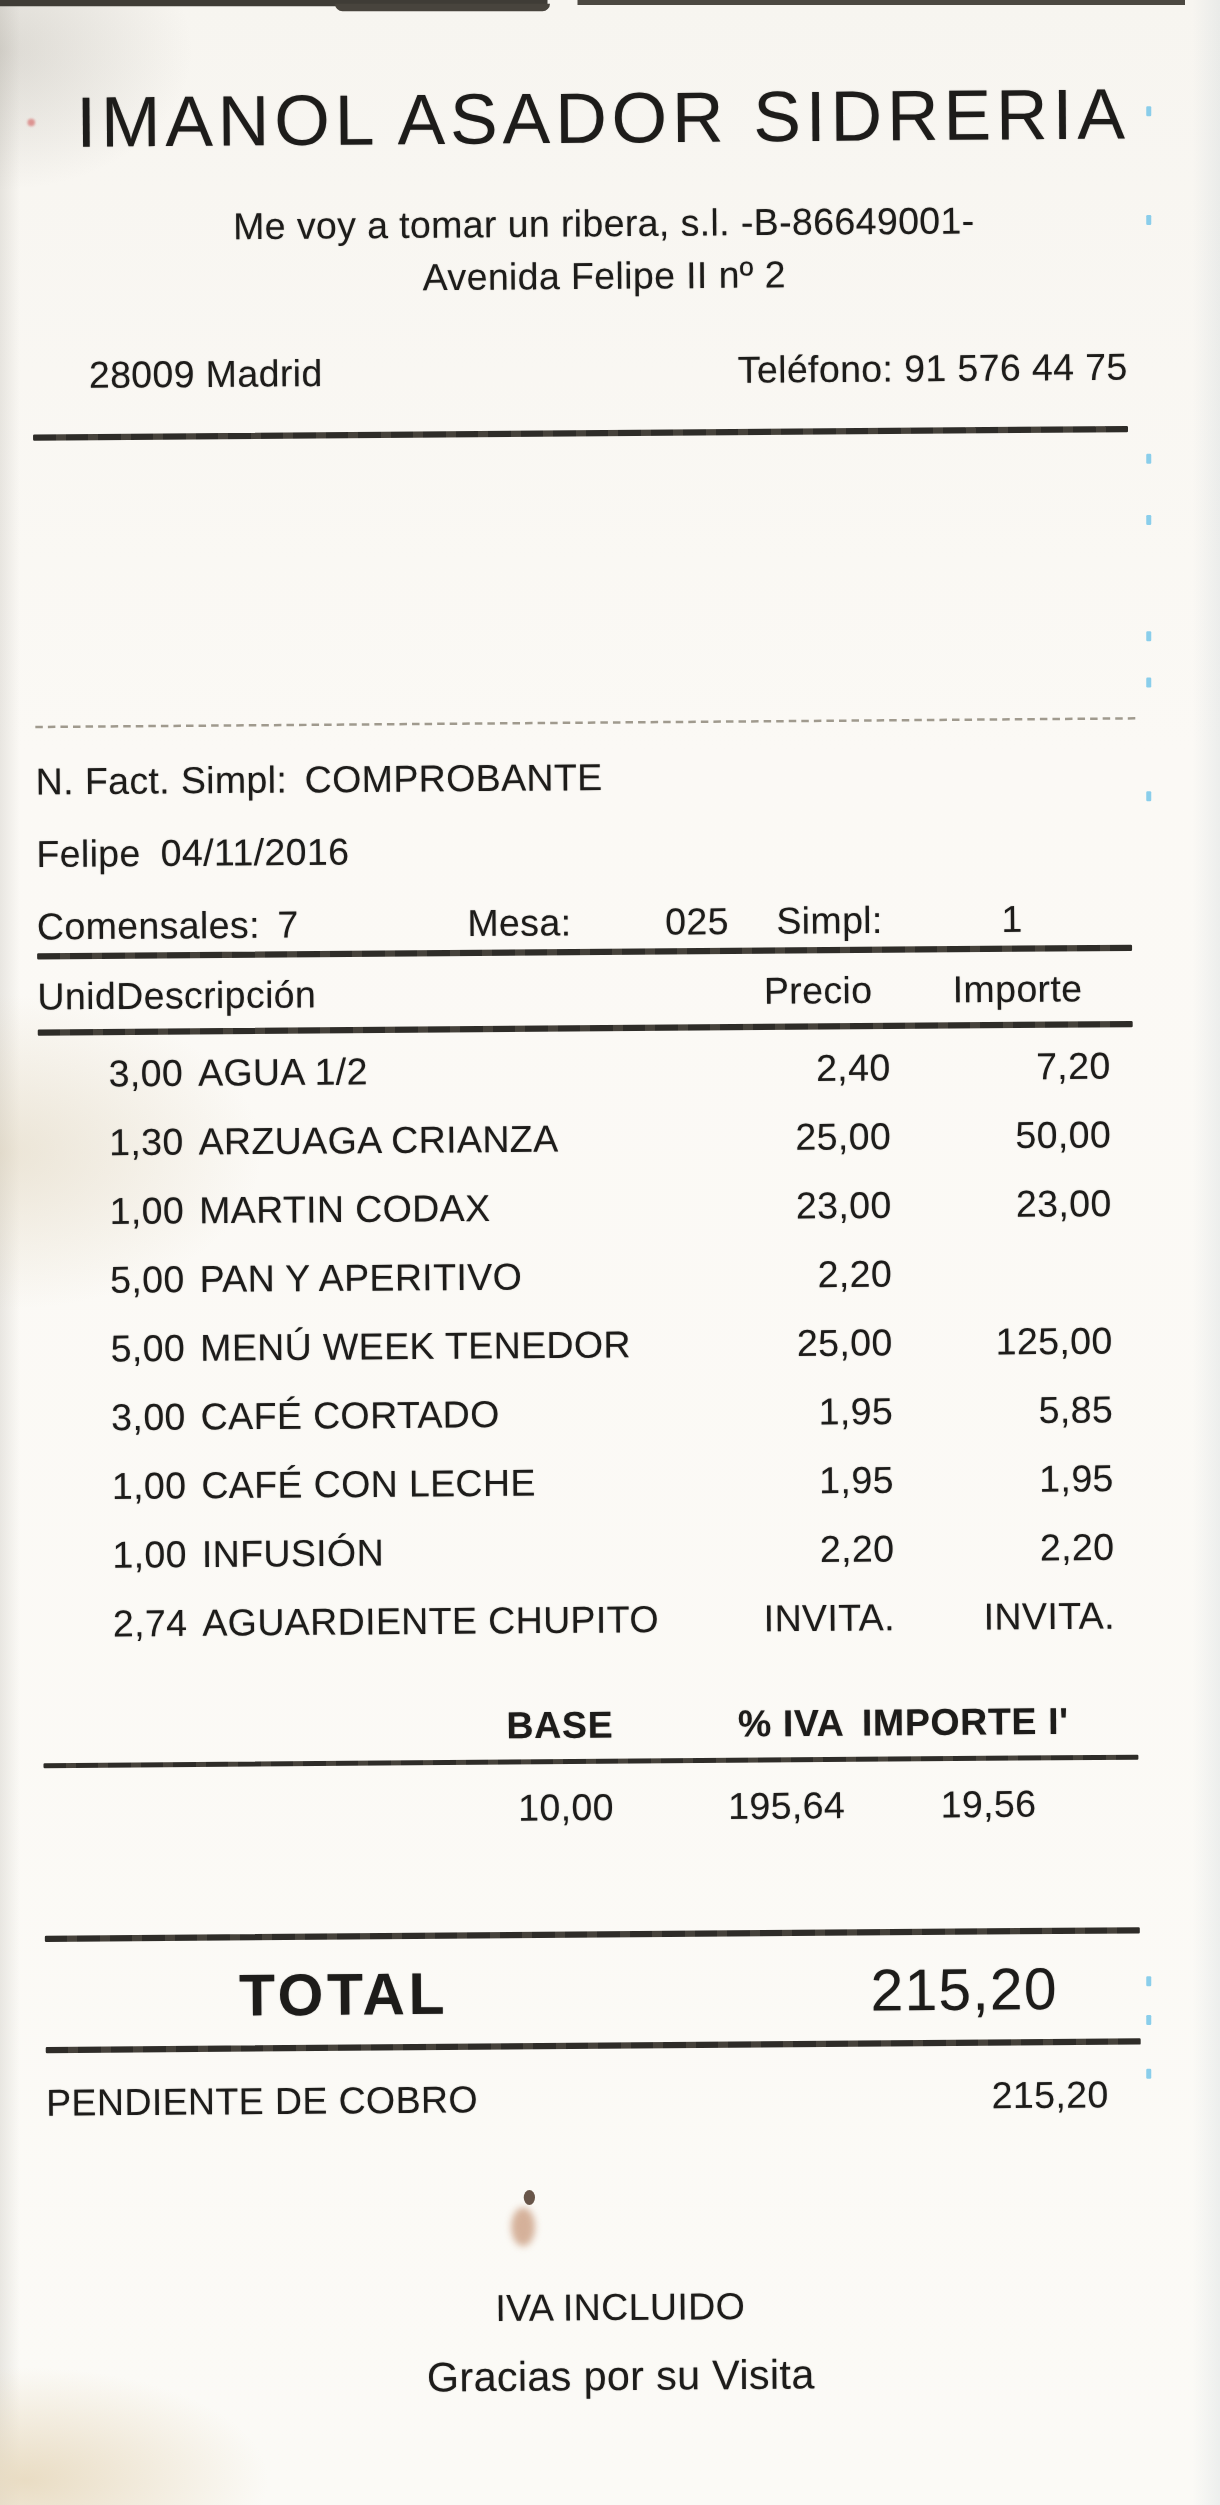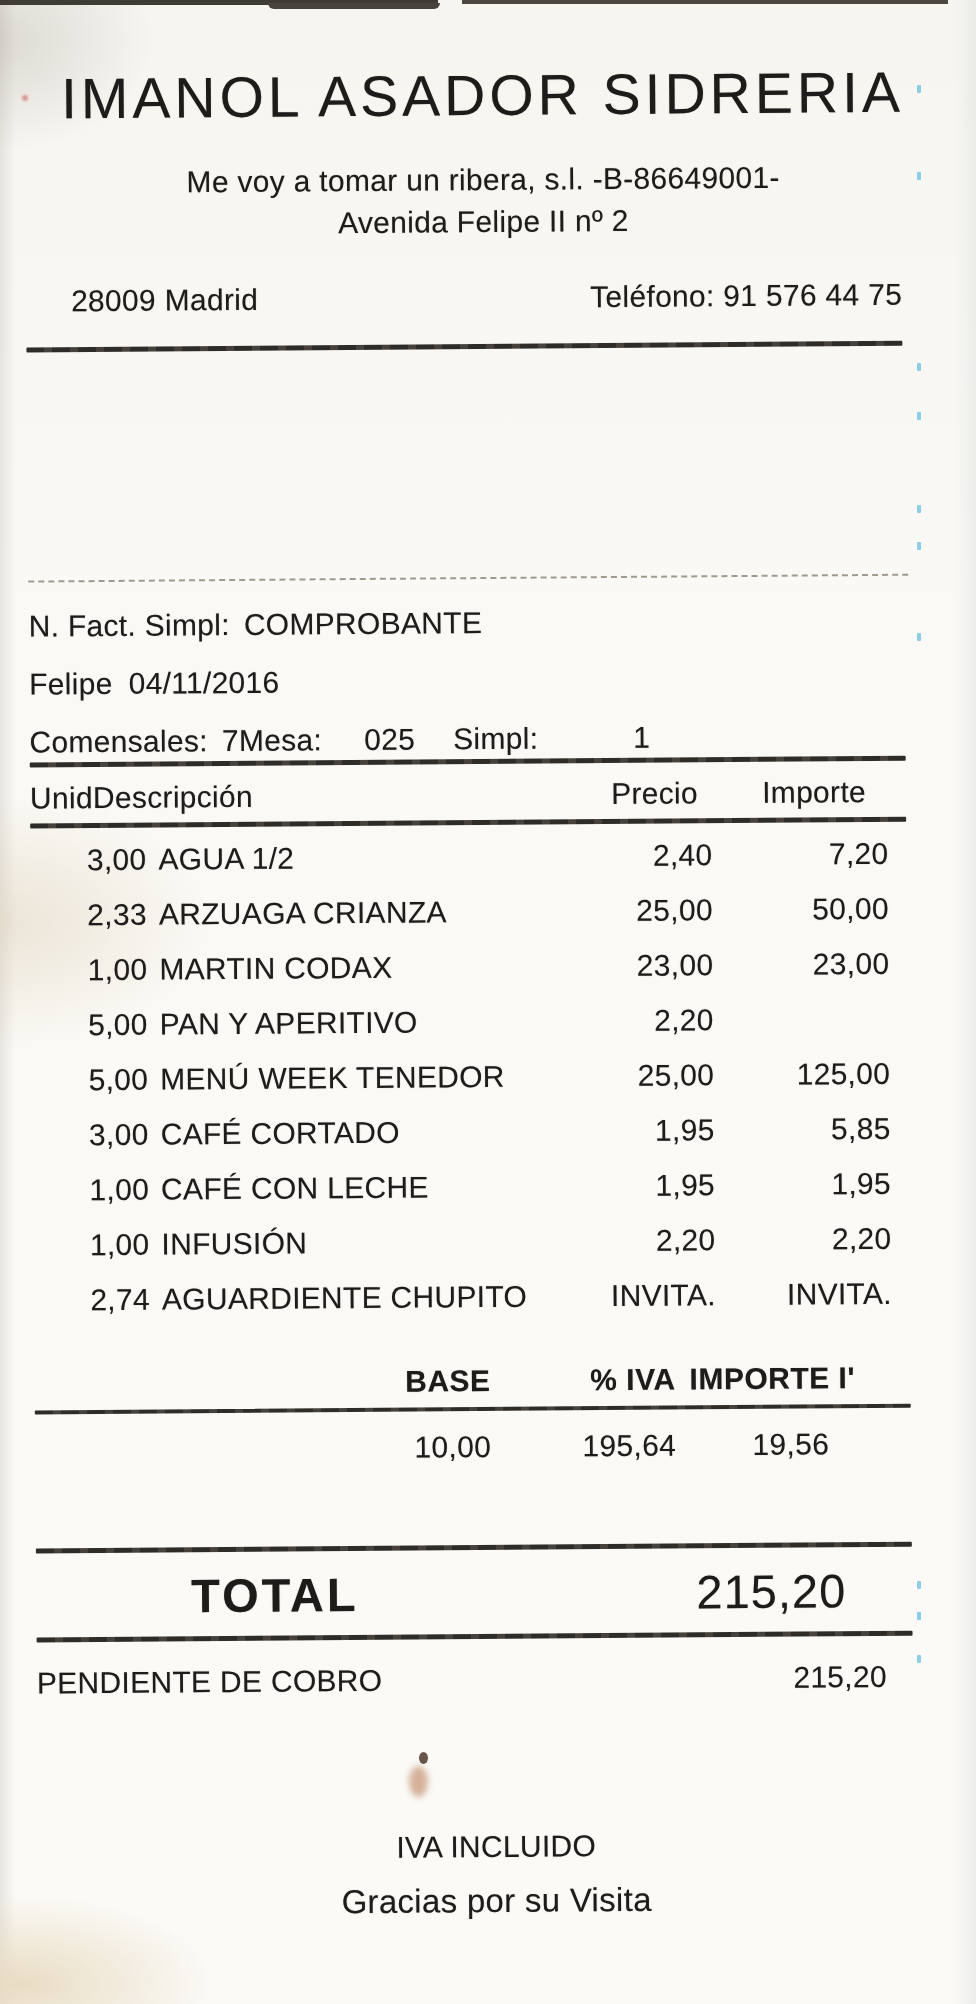--- a/index.html
+++ b/index.html
@@ -49,21 +49,21 @@
 
   .rule { height: 5px; margin: 0 70px 0 30px; border-radius: 1px;
           background: repeating-linear-gradient(90deg, #2e2c28 0 18px, #46423b 18px 26px); }
   .rule.thin { height: 4px; }
   .r1 { margin-top: 28px; }
   .dashed { border-top: 2px dashed #a09a8e; margin: 228px 66px 0 30px; }
 
   .info { display: flex; align-items: baseline; font-size: 30px; line-height: 36px; }
   .info1 { margin-top: 26px; } .info2 { margin-top: 22px; } .info3 { margin-top: 22px; }
   .gap14 { margin-left: 14px; } .gap16 { margin-left: 16px; }
-  .mesa-label { } .mesa-value { margin-left: 42px; }
+  .mesa-label { margin-left: 135px; } .mesa-value { margin-left: 75px; }
   .turno-label { margin-left: 38px; } .turno-value { margin-left: 95px; }
   .r2 { margin-top: 2px; }
 
   .items-header { margin-top: 12px; display: grid; grid-template-columns: 63px 1fr 152px 182px; font-size: 30px; line-height: 38px; }
   .items-header .h-price  { text-align: right; padding-right: 26px; }
   .items-header .h-amount { text-align: right; padding-right: 40px; }
   .r3 { margin-top: 6px; }
 
   .items { margin-top: 16px; }
   .item-row { display: grid; grid-template-columns: 122px 1fr 152px 182px; font-size: 30px; line-height: 32px; margin-bottom: 23px; }
@@ -152,21 +152,21 @@
     <div class="rule r3"></div>
 
     <div class="items">
       <div class="item-row row">
         <span class="c-qty">3,00</span>
         <span class="c-desc">AGUA 1/2</span>
         <span class="c-price">2,40</span>
         <span class="c-amount">7,20</span>
       </div>
       <div class="item-row row">
-        <span class="c-qty">2,33</span>
+        <span class="c-qty">1,30</span>
         <span class="c-desc">ARZUAGA CRIANZA</span>
         <span class="c-price">25,00</span>
         <span class="c-amount">50,00</span>
       </div>
       <div class="item-row row">
         <span class="c-qty">1,00</span>
         <span class="c-desc">MARTIN CODAX</span>
         <span class="c-price">23,00</span>
         <span class="c-amount">23,00</span>
       </div>

